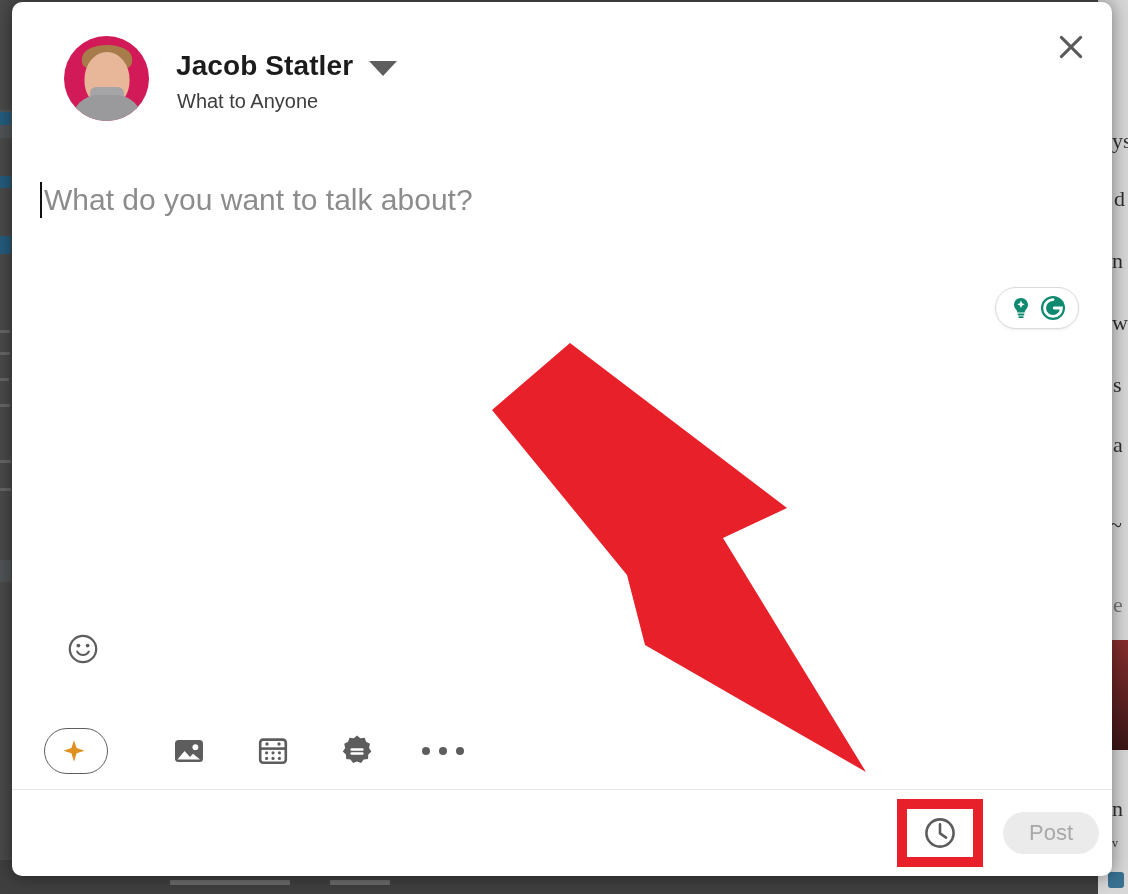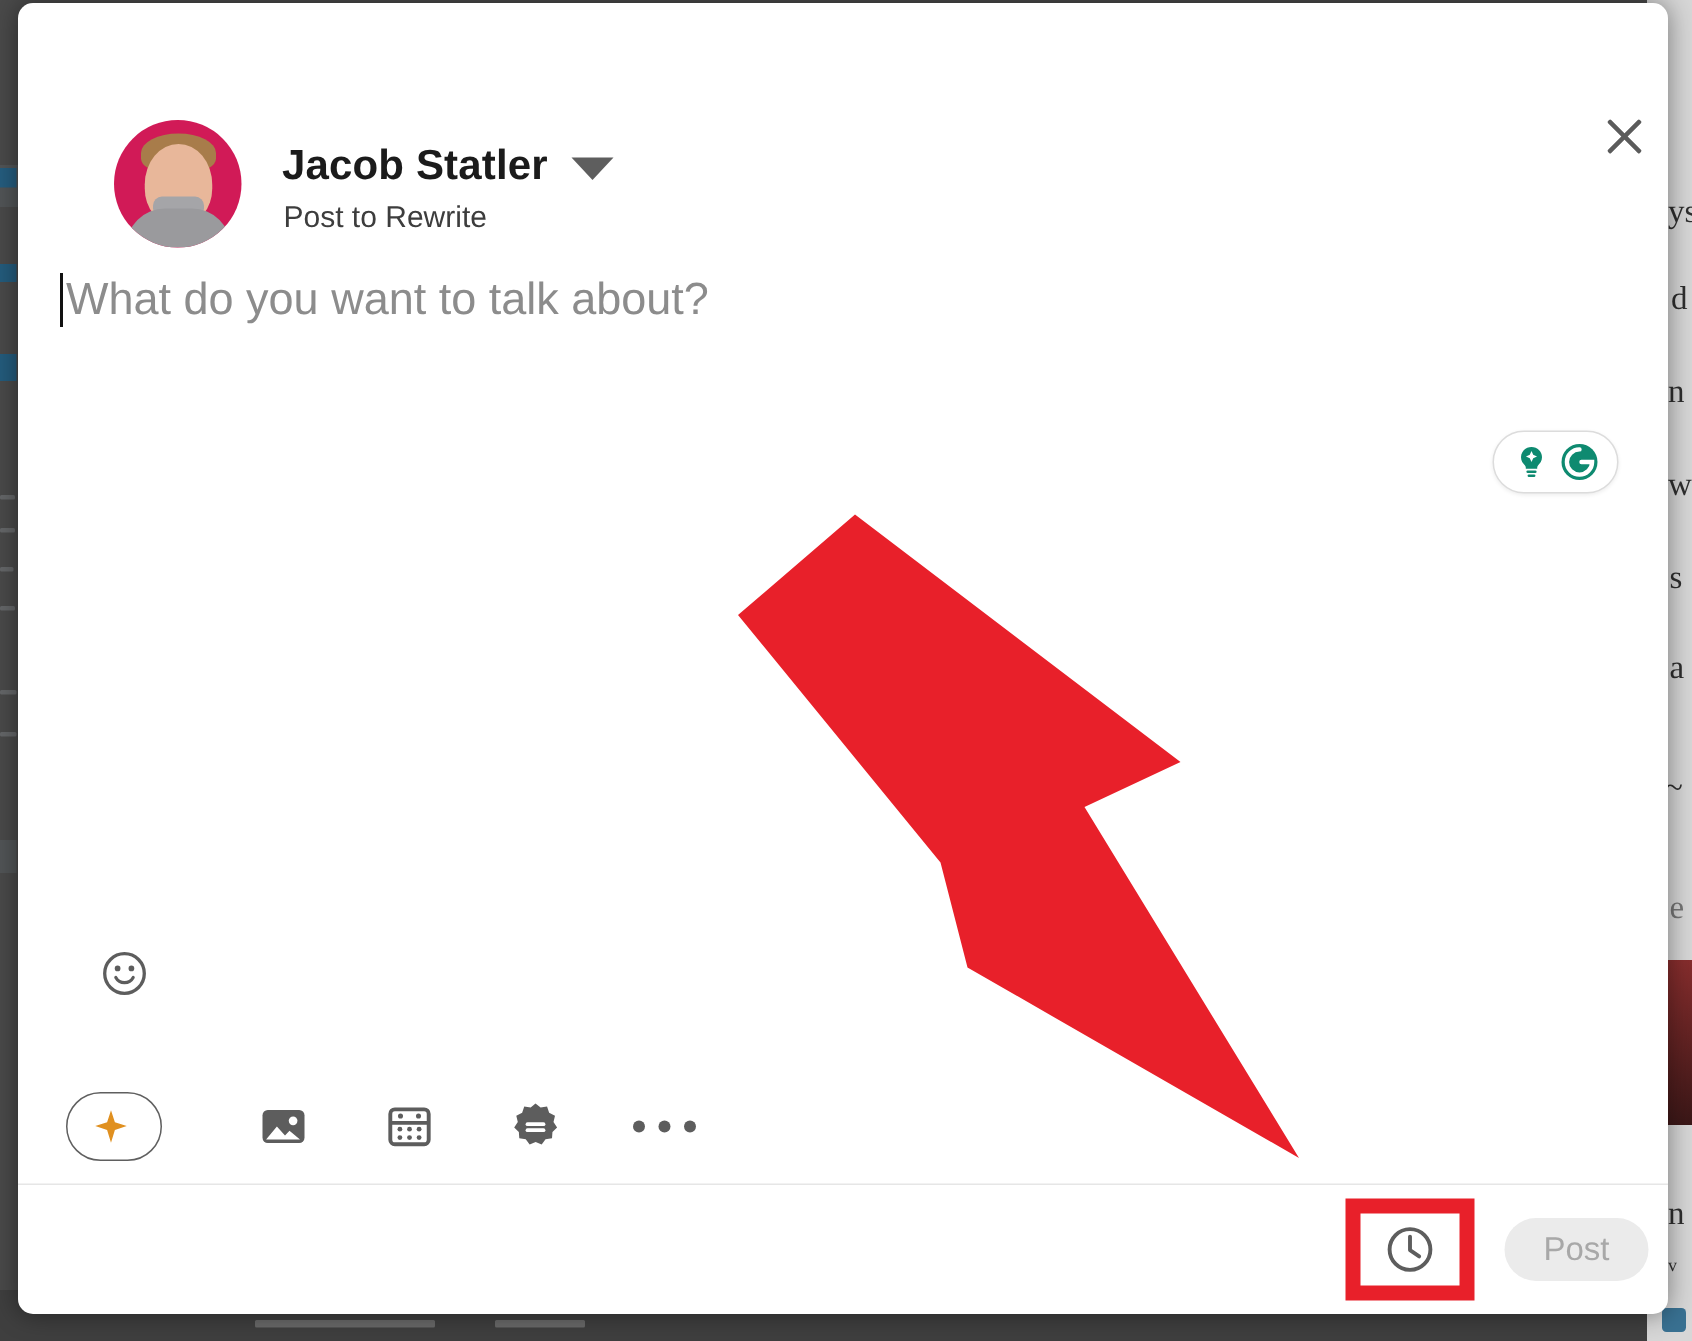--- a/index.html
+++ b/index.html
@@ -64,24 +64,23 @@
     height: 874px;
     background: #ffffff;
     border-radius: 10px;
     box-shadow: 0 0 18px rgba(0,0,0,.45);
     overflow: hidden;
   }
 
   
   .modal-header {
     position: absolute;
-    left: 16px; top: 0;
+    left: 4px; top: 0;
     width: 100%;
     height: 150px;
-    margin-top: 44px;
   }
   .avatar {
     position: absolute;
     left: 48px;
     top: 34px;
     width: 85px;
     height: 85px;
     border-radius: 50%;
     overflow: hidden;
     background: #d11a57;
@@ -381,21 +380,21 @@
       <div class="neck"></div>
       <div class="collar"></div>
       <div class="shirt"></div>
     </div>
 
     <div class="identity-name-row">
       <div class="identity-name">Jacob Statler</div>
       <div class="chev-down"></div>
     </div>
 
-    <div class="identity-sub">Post to Rewrite</div>
+    <div class="identity-sub">What to Anyone</div>
 
     <div class="close-btn">
       <span></span>
         <span></span>
     </div>
   </div>
 
   <div class="editor-area">
 
     <div class="placeholder-row">

